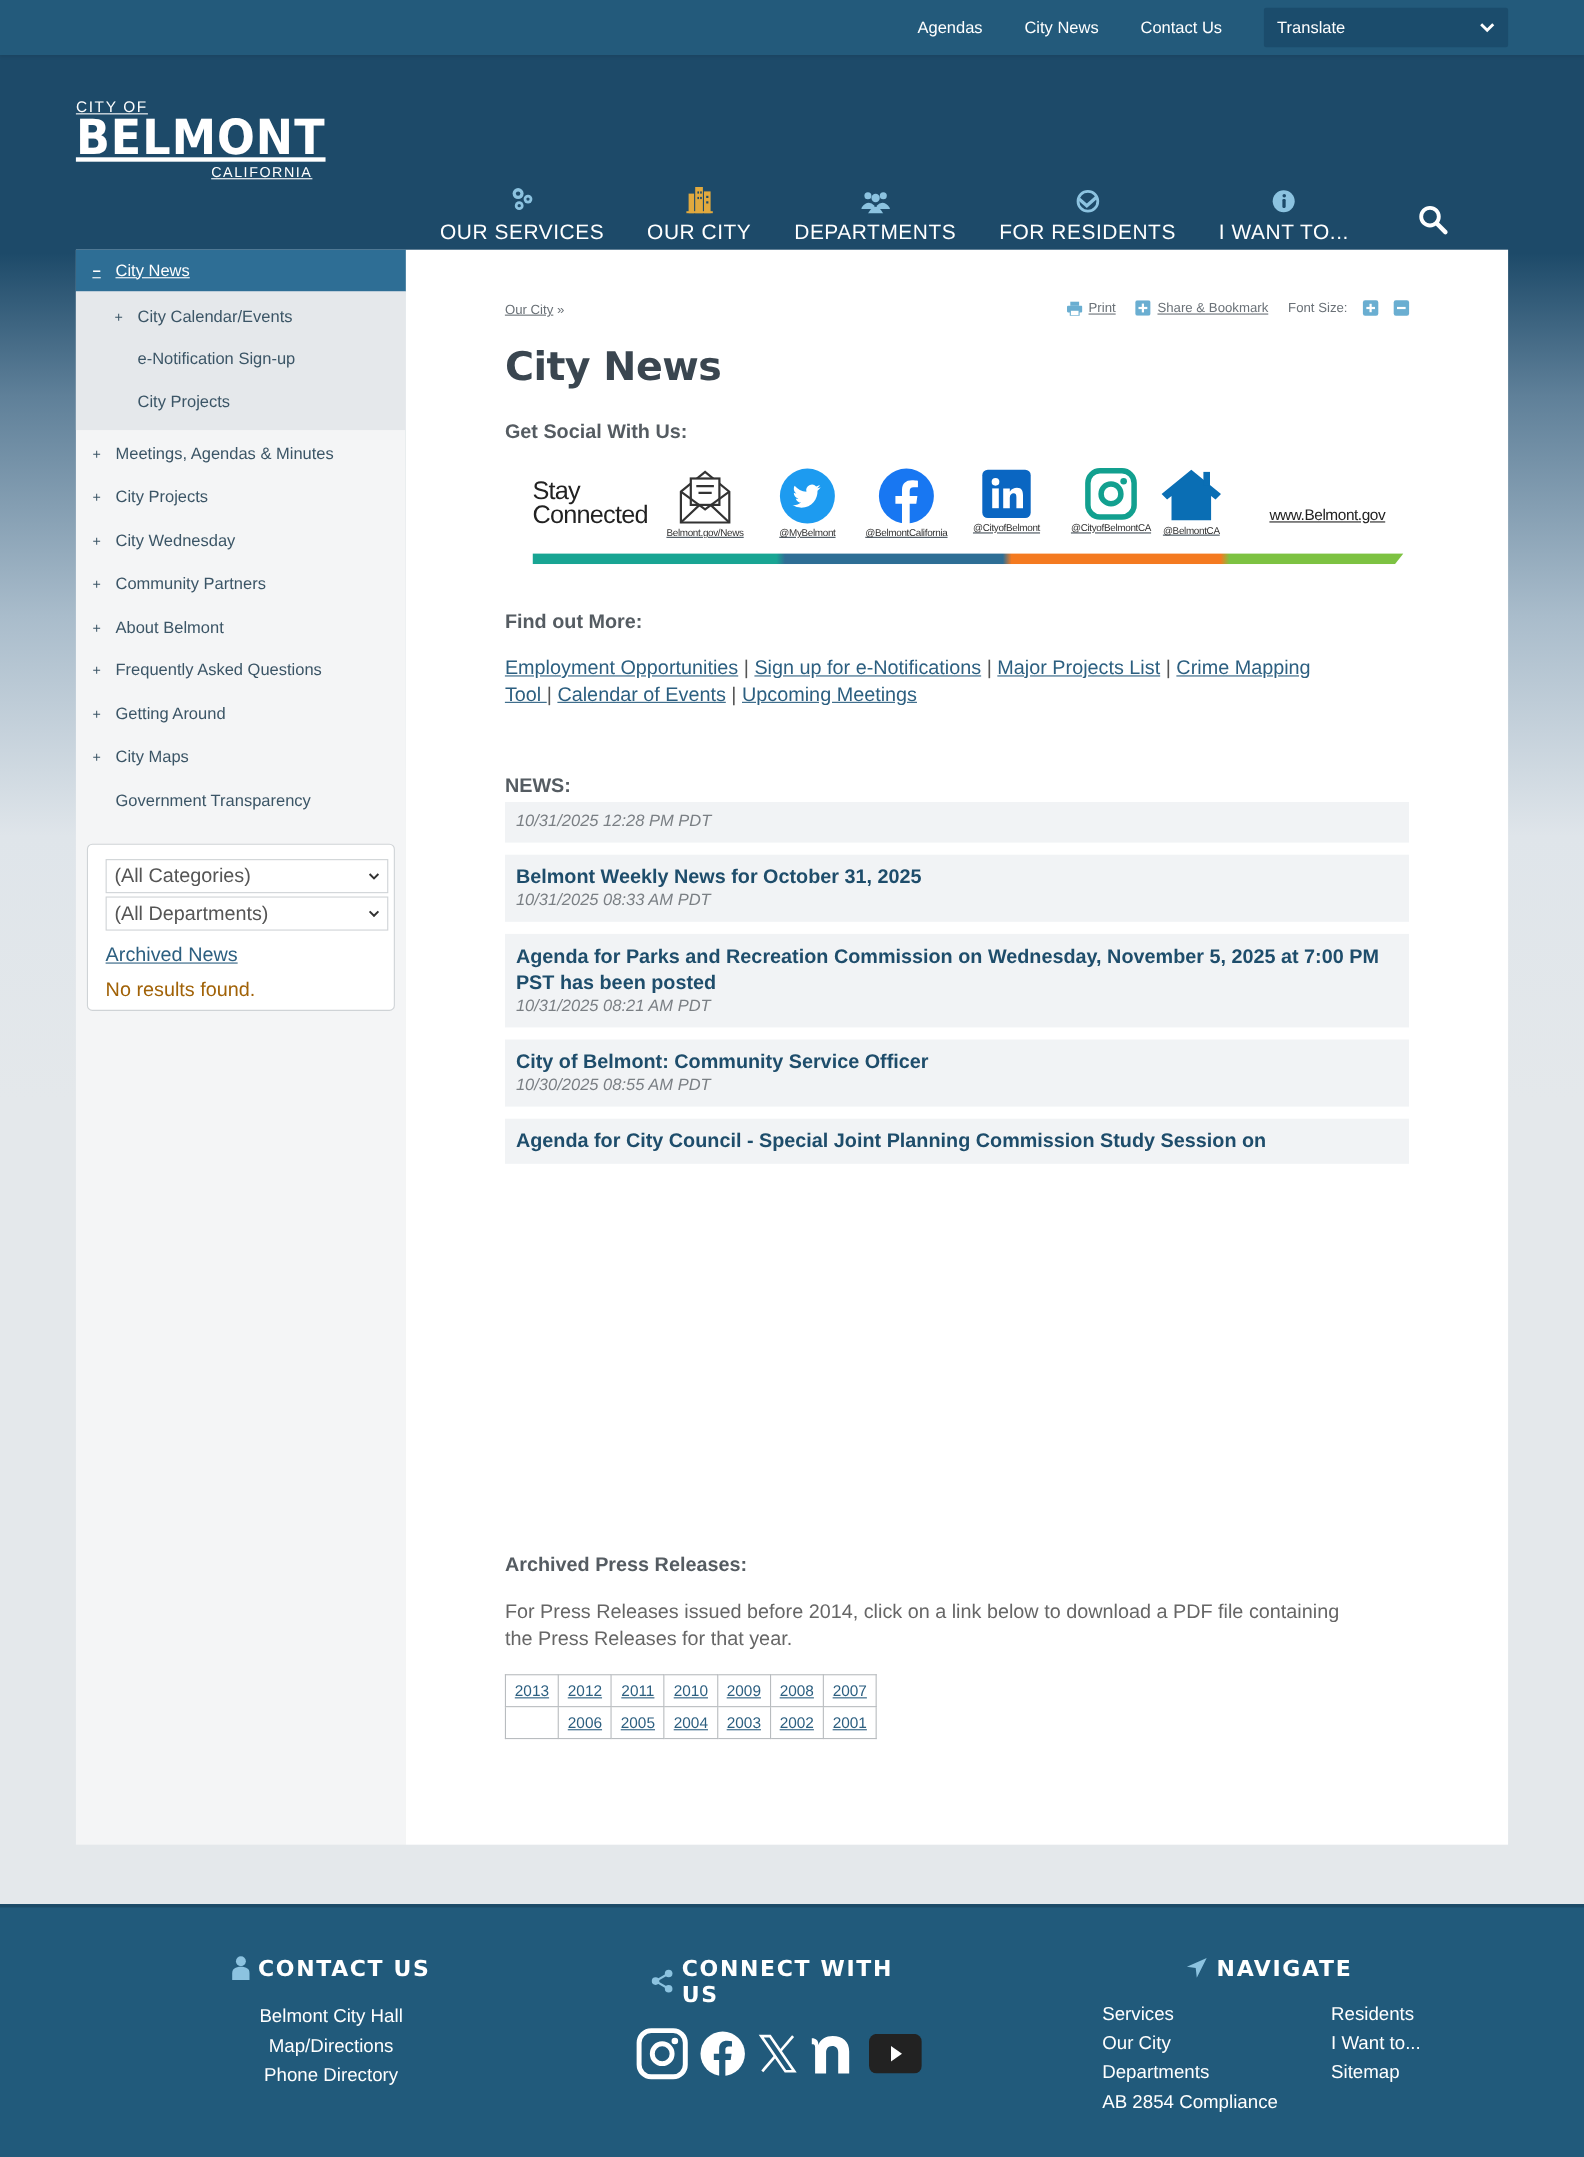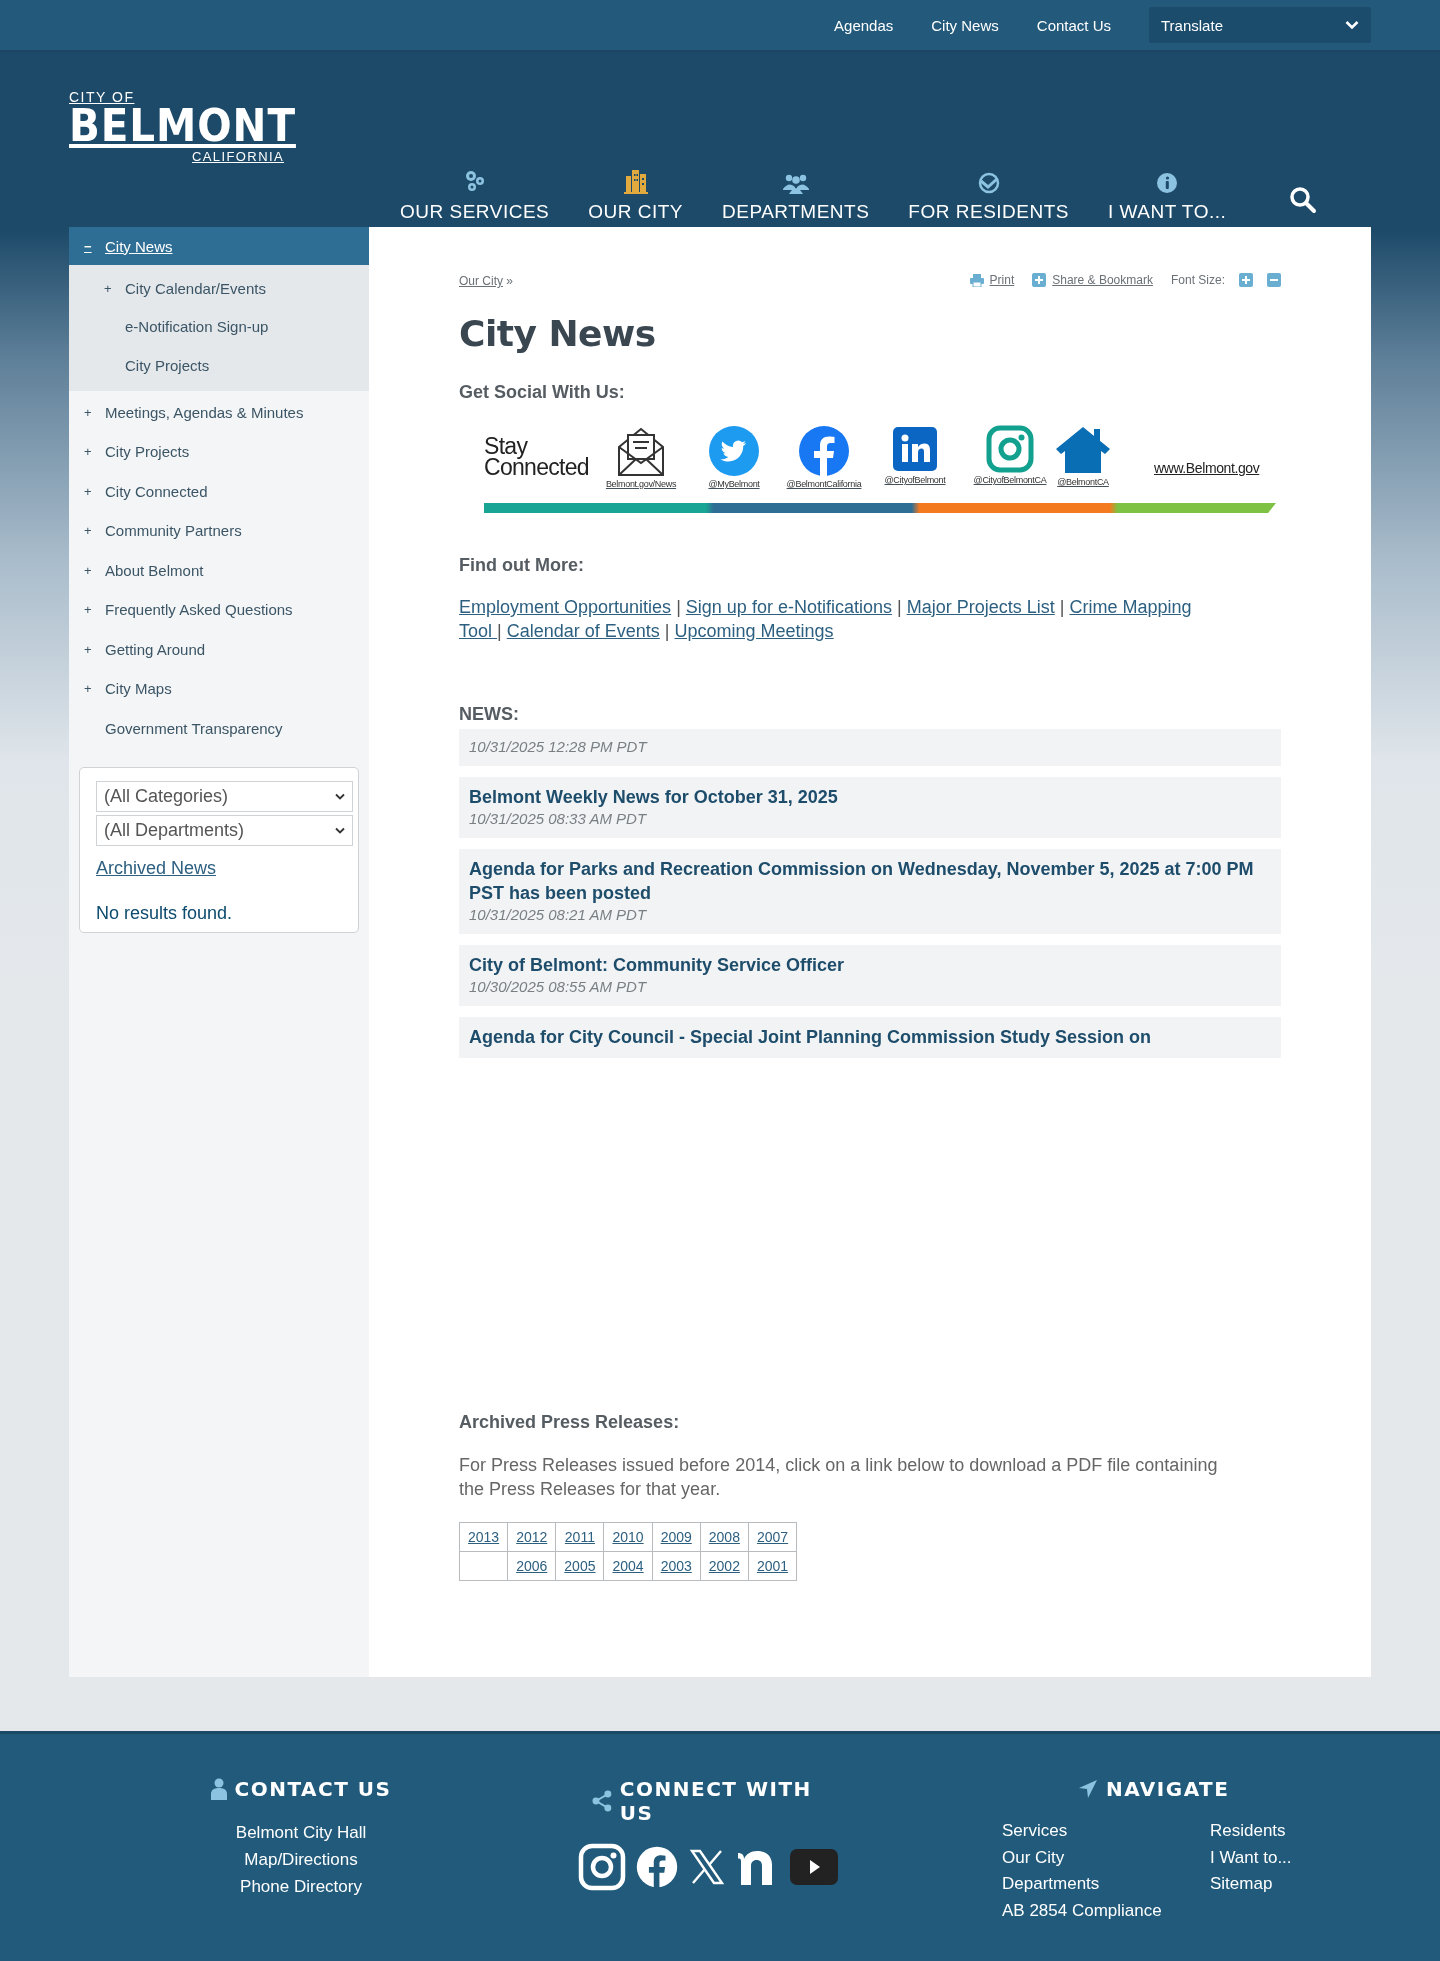--- a/index.html
+++ b/index.html
@@ -156,21 +156,21 @@
     font-size: 18px;
     color: #555;
     display: flex;
     align-items: center;
     justify-content: space-between;
     padding: 0 7px;
     margin-bottom: 3px;
     font-family: "Liberation Sans", sans-serif;
   }
   .archived-link { display: block; margin-top: 12px; font-size: 18px; color: #2c5f80; text-decoration: underline; }
-  .no-results { margin-top: 24px; font-size: 18px; color: #0c4a6e; padding-bottom: 2px; }
+  .no-results { margin-top: 10px; font-size: 18px; color: #a16207; padding-bottom: 2px; }
 
   .content {
     flex: 1;
     background: #ffffff;
     padding: 47px 90px 0 90px;
     position: relative;
     height: 100%;
   }
   .breadcrumb { font-size: 12px; color: #6a7177; }
   .breadcrumb a { text-decoration: underline; }
@@ -444,21 +444,21 @@
       <a class="side-item" href="#">
         <span class="sign">+</span>
         <span>Meetings, Agendas &amp; Minutes</span>
       </a>
       <a class="side-item" href="#">
         <span class="sign">+</span>
         <span>City Projects</span>
       </a>
       <a class="side-item" href="#">
         <span class="sign">+</span>
-        <span>City Connected</span>
+        <span>City Wednesday</span>
       </a>
       <a class="side-item" href="#">
         <span class="sign">+</span>
         <span>Community Partners</span>
       </a>
       <a class="side-item" href="#">
         <span class="sign">+</span>
         <span>About Belmont</span>
       </a>
       <a class="side-item" href="#">

